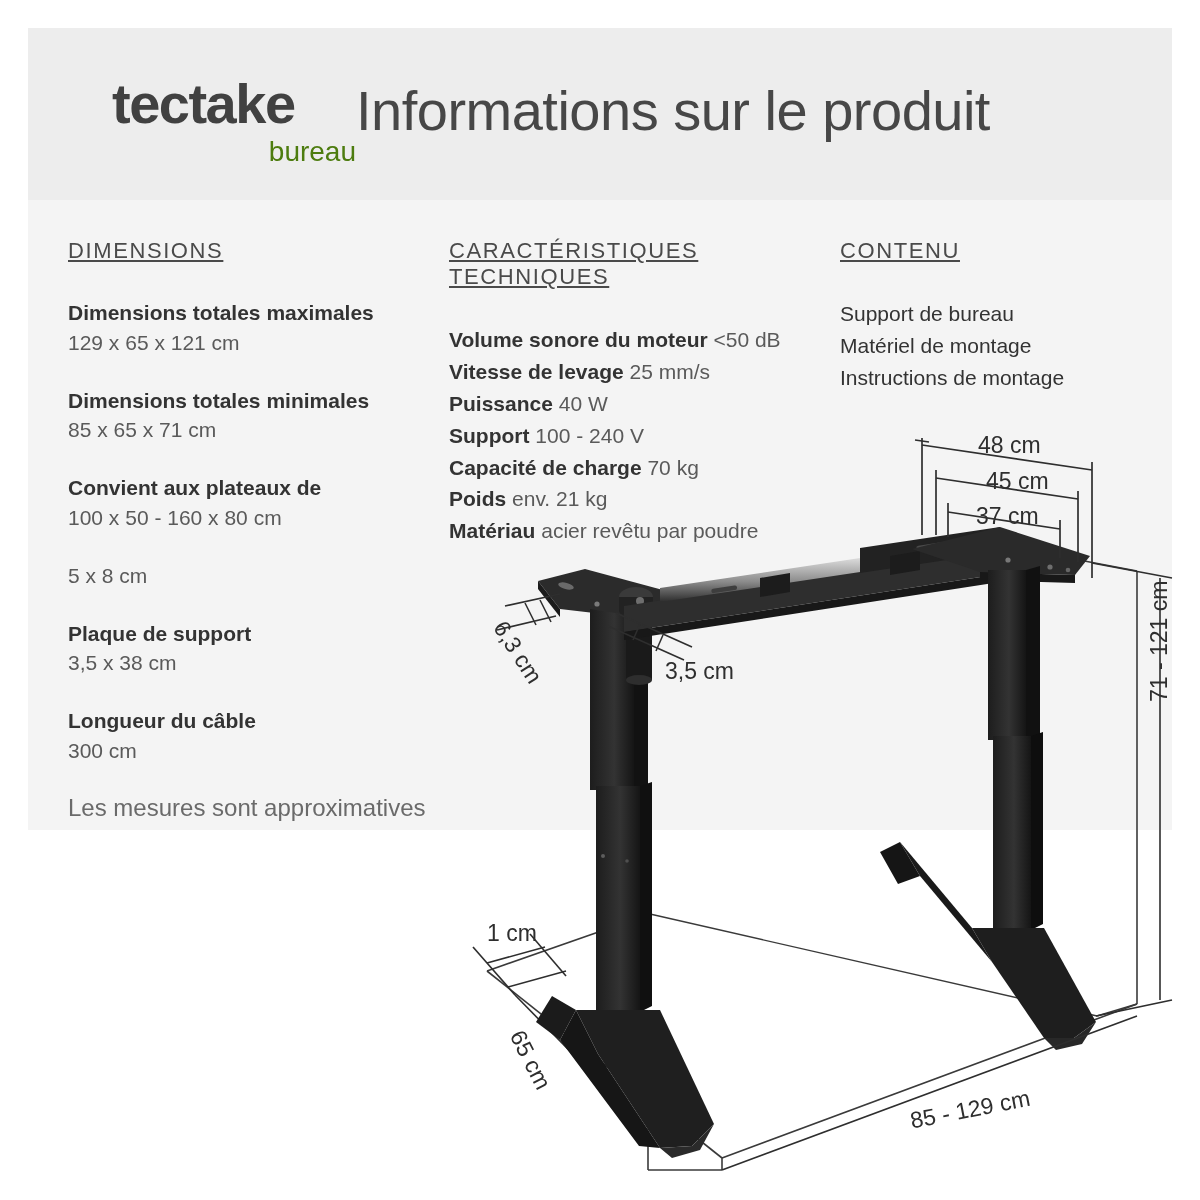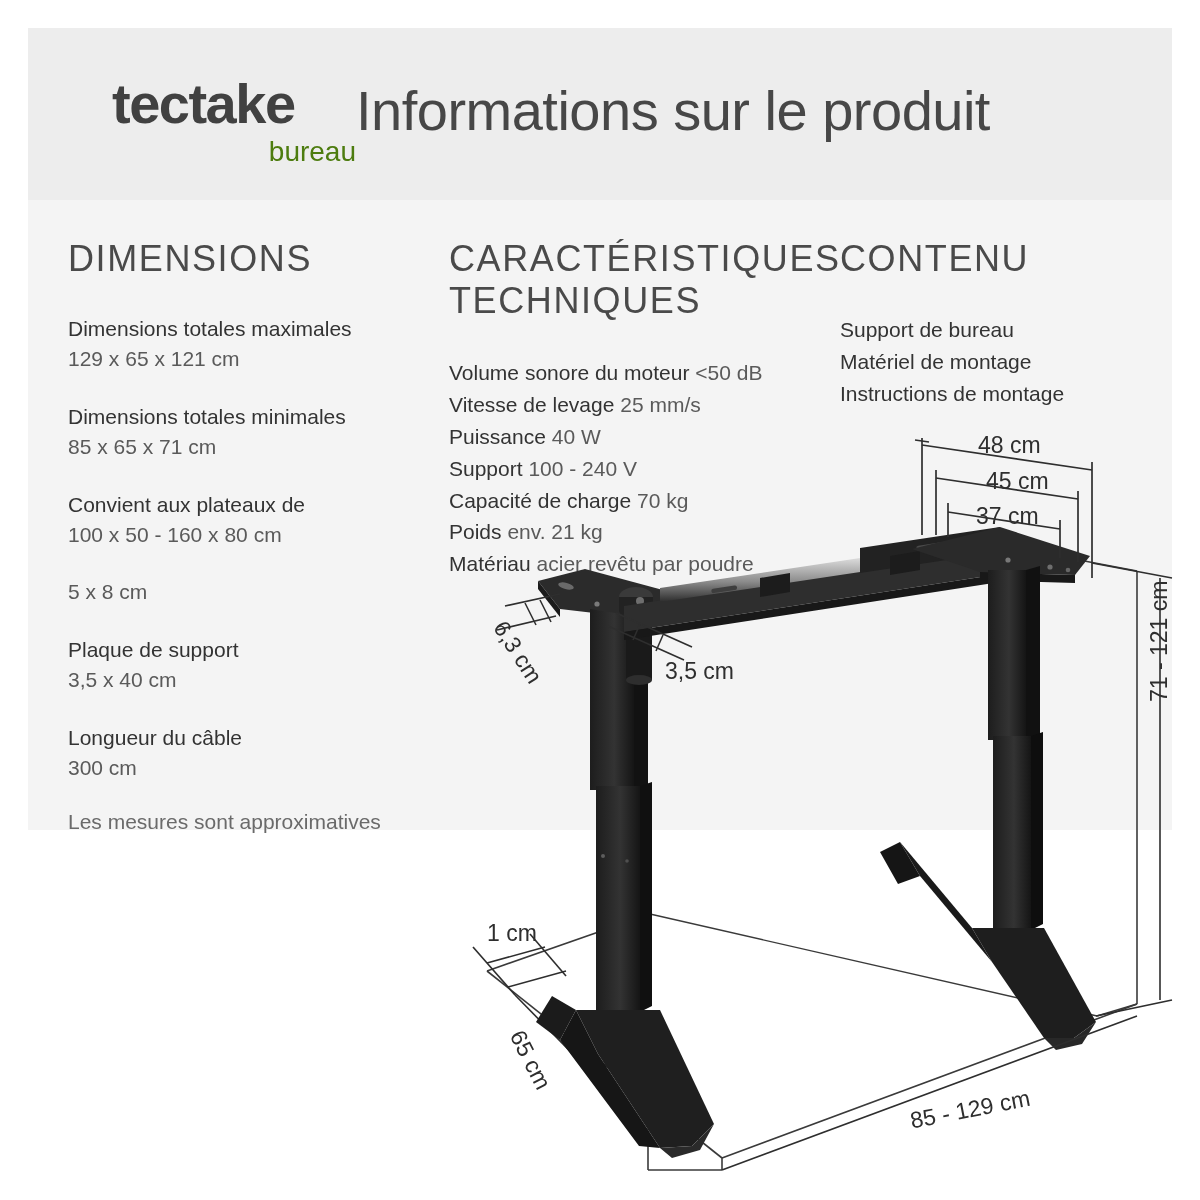--- a/index.html
+++ b/index.html
@@ -72,48 +72,49 @@
     top: 78px;
     font-size: 56px;
     font-weight: 400;
     color: #474747;
     letter-spacing: -0.5px;
     white-space: nowrap;
   }
 
   
   .col-heading {
-    font-size: 36px;
+    font-size: 22px;
     font-weight: 400;
     letter-spacing: 1.6px;
     color: #4a4a4a;
     line-height: 1.18;
+    text-decoration: underline;
   }
   .spec-label {
-    font-weight: 400;
+    font-weight: 700;
     color: #333333;
   }
   .spec-value {
     font-weight: 400;
     color: #5a5a5a;
   }
 
   
   #col-dimensions {
     position: absolute;
     left: 68px;
     top: 238px;
     width: 370px;
   }
   #col-dimensions .col-heading { margin-bottom: 34px; }
   .dim-group { margin-bottom: 28px; font-size: 21px; line-height: 1.42; }
   .dim-group .spec-label { display: block; }
   .dim-group .spec-value { display: block; }
   #dimensions-note {
-    font-size: 21px;
+    font-size: 24px;
     color: #6a6a6a;
     font-weight: 400;
   }
 
   
   #col-techspecs {
     position: absolute;
     left: 449px;
     top: 238px;
     width: 380px;
@@ -208,21 +209,21 @@
   </div>
   <div class="dim-group">
     <span class="spec-label">Convient aux plateaux de</span>
     <span class="spec-value">100 x 50 - 160 x 80 cm</span>
   </div>
   <div class="dim-group">
     <span class="spec-value">5 x 8 cm</span>
   </div>
   <div class="dim-group">
     <span class="spec-label">Plaque de support</span>
-    <span class="spec-value">3,5 x 40 cm</span>
+    <span class="spec-value">3,5 x 38 cm</span>
   </div>
   <div class="dim-group">
     <span class="spec-label">Longueur du câble</span>
     <span class="spec-value">300 cm</span>
   </div>
 
   <div id="dimensions-note">Les mesures sont approximatives</div>
 </div>
 
 <div id="col-techspecs">

